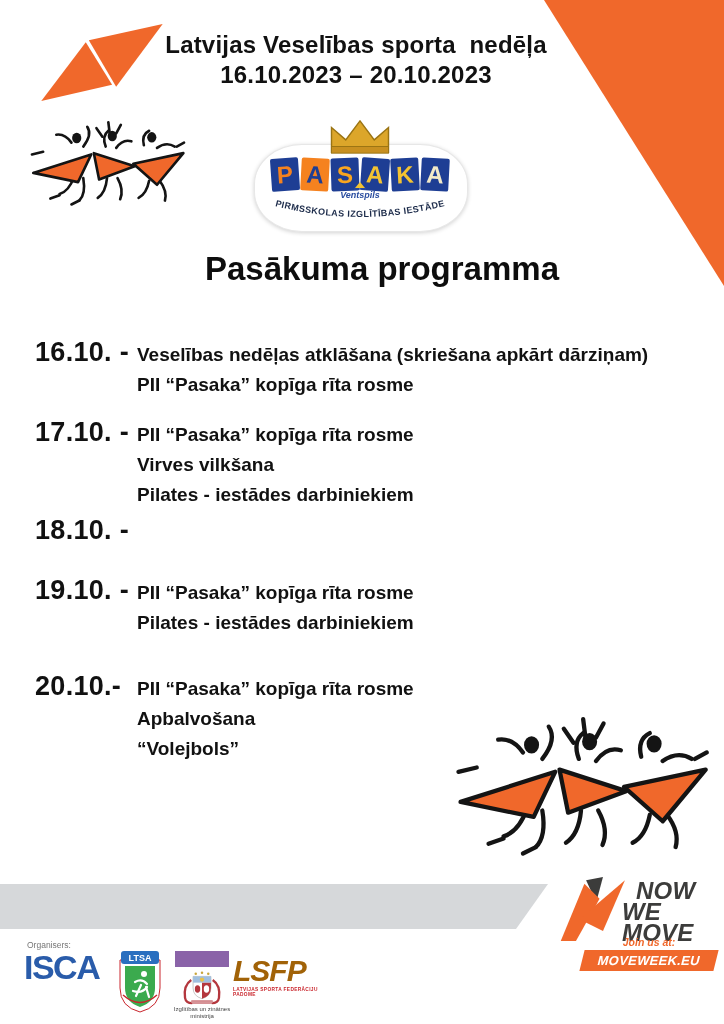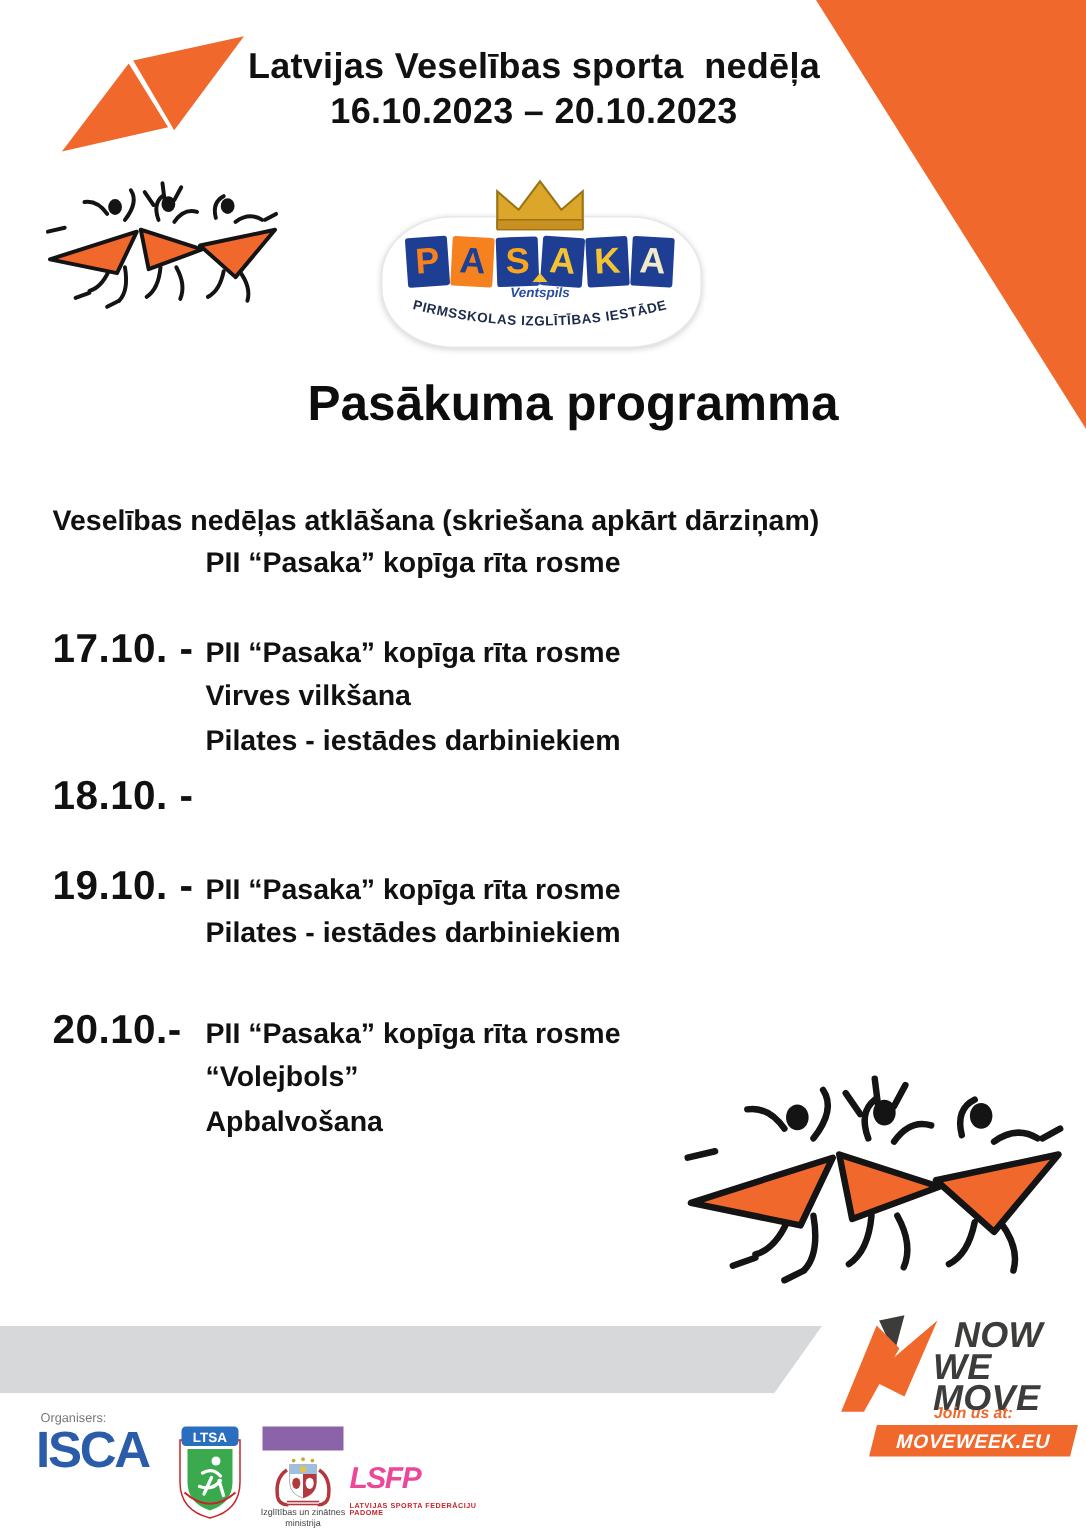--- a/index.html
+++ b/index.html
@@ -72,22 +72,22 @@
   
   .organisers{left:27px;top:940px;font-size:8.5px;color:#777;}
   .isca{left:24px;top:948px;font-size:34px;font-weight:900;color:#2A5CAA;
         letter-spacing:-1.5px;}
   .ltsa{left:117px;top:948px;width:46px;height:68px;}
   .ministry{left:170px;top:951px;width:64px;text-align:center;}
   .ministry-rect{margin:0 auto;width:54px;height:16px;background:#8A63A8;}
   .coa{margin:3px auto 0;display:block;width:50px;height:36px;}
   .ministry-name{font-size:6px;line-height:7px;color:#444;}
   .lsfp{left:233px;top:956px;width:96px;text-align:left;}
-  .lsfp-word{font-size:20px;font-weight:900;font-style:italic;color:#ec4899;
-             letter-spacing:-1px;line-height:30px;margin-top:15px;}
+  .lsfp-word{font-size:30px;font-weight:900;font-style:italic;color:#a16207;
+             letter-spacing:-1px;line-height:30px;}
   .lsfp-sub{font-size:4.8px;font-weight:700;color:#C9252C;letter-spacing:.35px;
             margin-top:1px;}
 </style>
 </head>
 <body>
 
 <div class="poster">
 
   <svg width="0" height="0" style="position:absolute">
     <defs>
@@ -169,20 +169,21 @@
       </text>
     </svg>
   </div>
 
   <div class="abs program-heading">Pasākuma programma</div>
 
   <div class="abs schedule">
 
     <div class="entry e1">
       <div class="s-row">
+        <span class="s-date">16.10. -</span>
         <span class="s-line">Veselības nedēļas atklāšana (skriešana apkārt dārziņam)</span>
       </div>
       <div class="s-sub">PII “Pasaka” kopīga rīta rosme</div>
     </div>
 
     <div class="entry e2">
       <div class="s-row">
         <span class="s-date">17.10. -</span>
         <span class="s-line">PII “Pasaka” kopīga rīta rosme</span>
       </div>
@@ -202,22 +203,22 @@
         <span class="s-line">PII “Pasaka” kopīga rīta rosme</span>
       </div>
       <div class="s-sub">Pilates - iestādes darbiniekiem</div>
     </div>
 
     <div class="entry e5">
       <div class="s-row">
         <span class="s-date">20.10.-</span>
         <span class="s-line">PII “Pasaka” kopīga rīta rosme</span>
       </div>
+      <div class="s-sub">Apbalvošana</div>
       <div class="s-sub">“Volejbols”</div>
-      <div class="s-sub">Apbalvošana</div>
     </div>
   </div>
 
   <svg class="abs dancers-br" viewBox="0 0 240 160">
     <use href="#dancers"></use>
   </svg>
 
   <div class="abs gray-band"></div>
 
   <div class="abs nwm">

